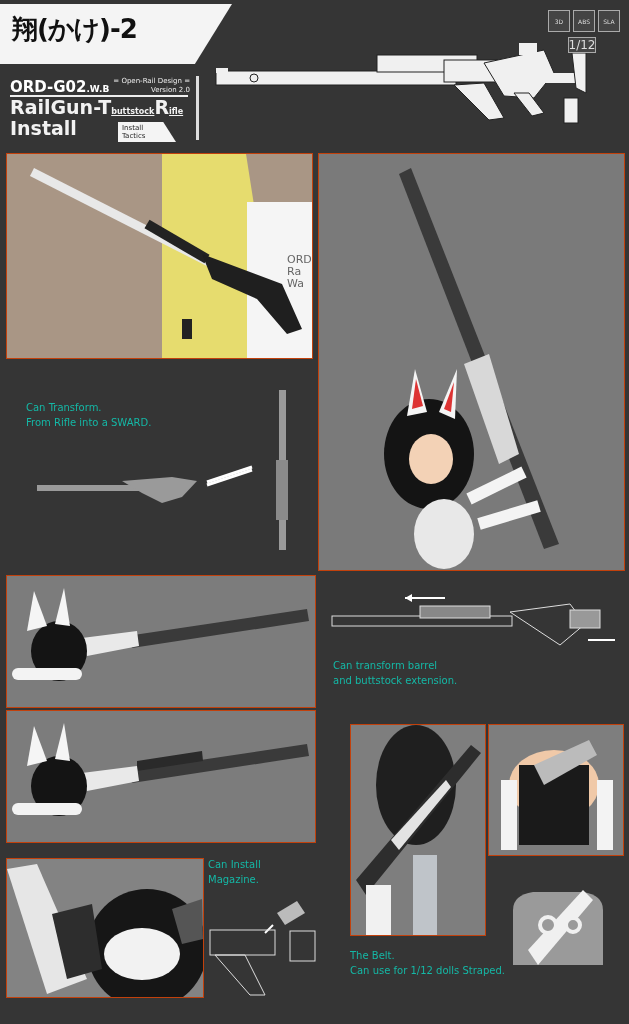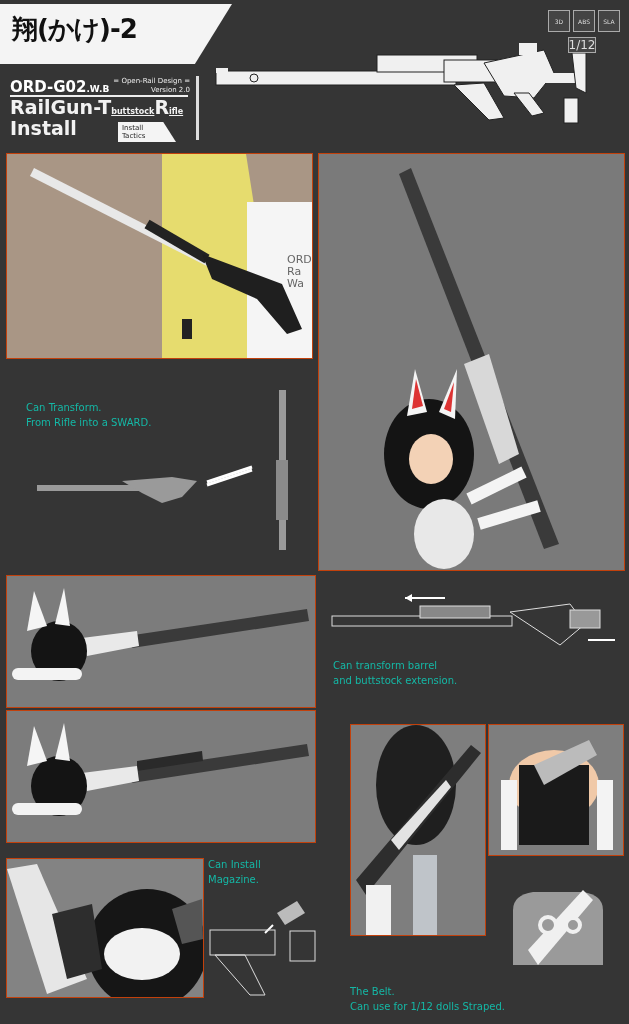--- a/index.html
+++ b/index.html
@@ -193,14 +193,14 @@
 <div class="abs" style="left:205px;top:895px;">
   <svg width="115" height="105">
     <polygon points="72,18 92,6 100,18 80,30" fill="#bbb"></polygon>
     <line x1="68" y1="30" x2="60" y2="38" stroke="#fff" stroke-width="2"></line>
     <rect x="5" y="35" width="65" height="25" fill="none" stroke="#ddd"></rect>
     <rect x="85" y="36" width="25" height="30" fill="none" stroke="#ddd"></rect>
     <polygon points="10,60 40,60 60,100 45,100" fill="none" stroke="#ddd"></polygon>
   </svg>
 </div>
 
-<div class="caption" style="left:350px;top:948px;margin-top:36px;">The Belt.
+<div class="caption" style="left:350px;top:948px;">The Belt.
 Can use for 1/12 dolls Straped.</div>
 
 </body></html>

